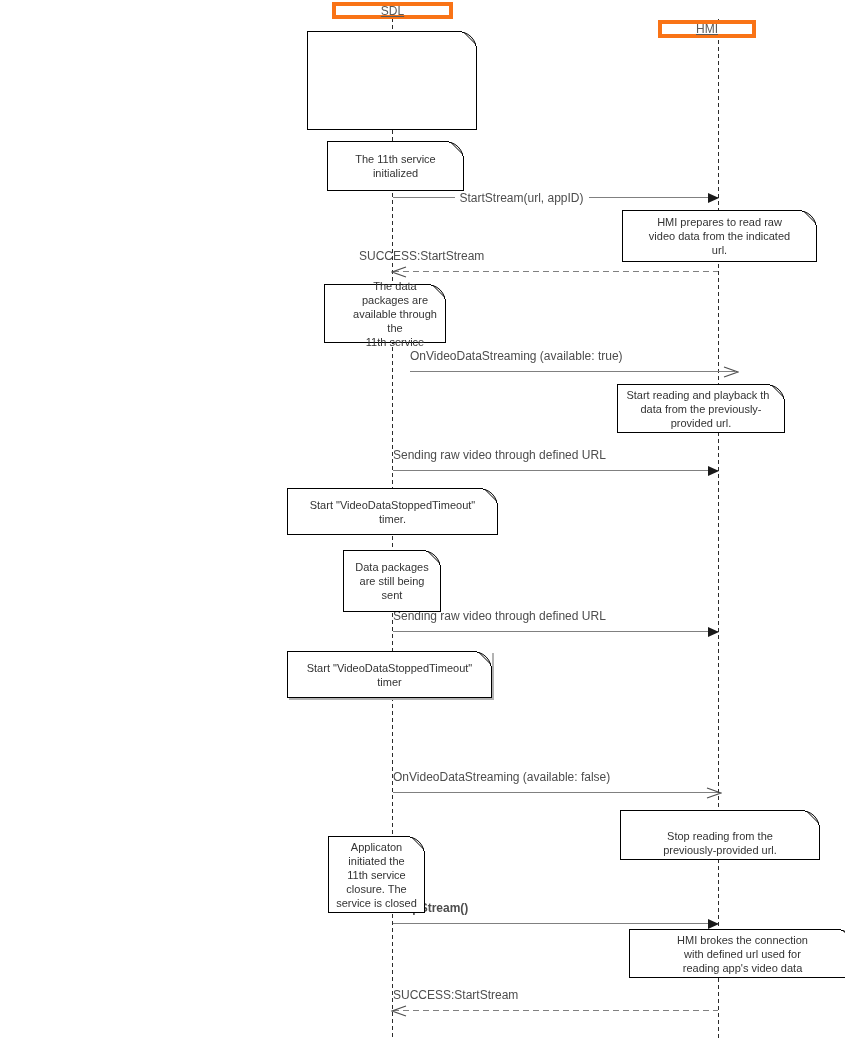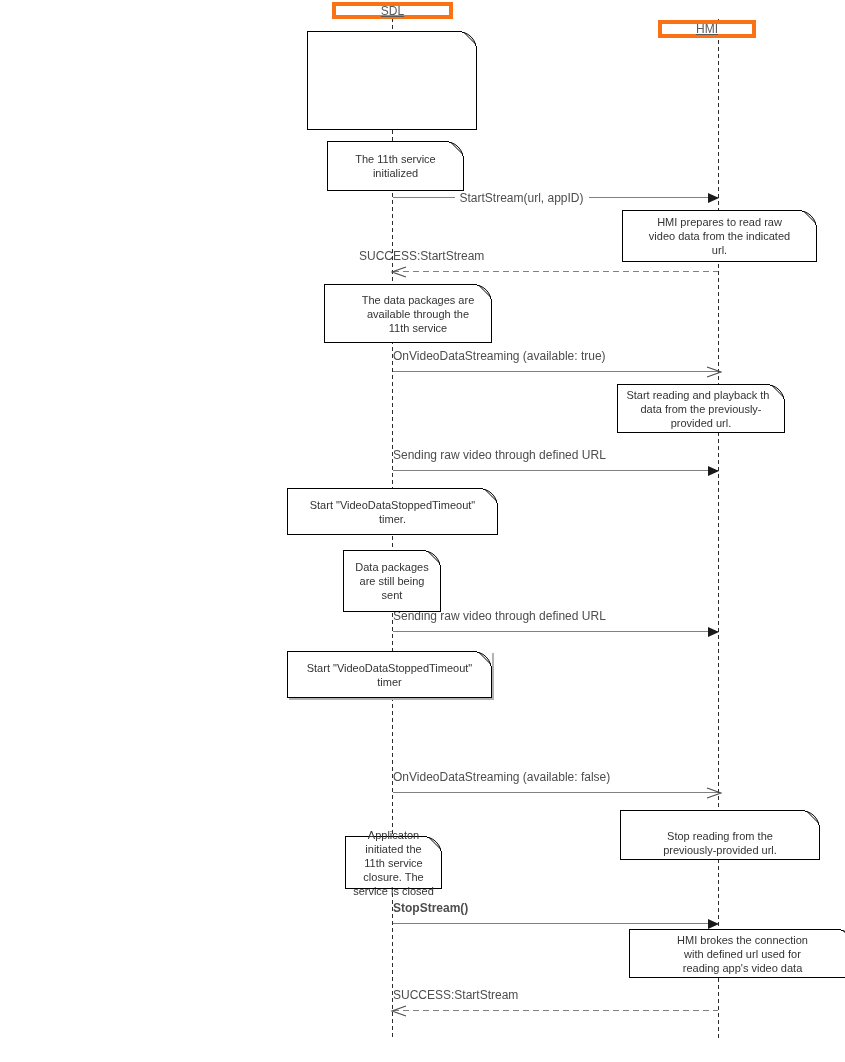--- a/index.html
+++ b/index.html
@@ -80,21 +80,21 @@
   </div>
 
   <div class="msg" style="left:393px;top:251px;width:325px;">
     <div class="msg-line dashed"></div>
     <div class="msg-label shift-a">SUCCESS:StartStream</div>
     <svg class="head-open-left" width="16" height="12">
       <path d="M15,1 L1,6 L15,11" fill="none" stroke="#4d4d4d" stroke-width="1.2"></path>
     </svg>
   </div>
 
-  <div class="msg" style="left:393px;top:351px;width:325px;">
+  <div class="msg" style="left:410px;top:351px;width:325px;">
     <div class="msg-line"></div>
     <div class="msg-label">OnVideoDataStreaming (available: true)</div>
     <svg class="head-open-right" width="16" height="12">
       <path d="M1,1 L15,6 L1,11" fill="none" stroke="#4d4d4d" stroke-width="1.2"></path>
     </svg>
   </div>
 
   <div class="msg" style="left:393px;top:450px;width:325px;">
     <div class="msg-line"></div>
     <div class="msg-label">Sending raw video through defined URL</div>
@@ -151,21 +151,21 @@
     <svg class="fold" width="15" height="15">
         <rect width="15" height="15" fill="#fff"></rect>
         <path d="M0,1.5 H2 L13.5,13 V15" fill="none" stroke="#000"></path>
         <path d="M2,1.5 Q10.5,4.5 13.5,13" fill="none" stroke="#000"></path>
       </svg>
     <div class="note-text">HMI prepares to read raw
 video data from the indicated
 url.</div>
   </div>
 
-  <div class="note" style="left:324px;top:284px;width:168px;height:59px;padding-left:24px;">
+  <div class="note" style="left:324px;top:284px;width:122px;height:59px;padding-left:24px;">
     <svg class="fold" width="15" height="15">
         <rect width="15" height="15" fill="#fff"></rect>
         <path d="M0,1.5 H2 L13.5,13 V15" fill="none" stroke="#000"></path>
         <path d="M2,1.5 Q10.5,4.5 13.5,13" fill="none" stroke="#000"></path>
       </svg>
     <div class="note-text">The data packages are
 available through the
 11th service</div>
   </div>
 
@@ -215,21 +215,21 @@
   <div class="note" style="left:620px;top:810px;width:200px;height:50px;align-items:flex-end;">
     <svg class="fold" width="15" height="15">
         <rect width="15" height="15" fill="#fff"></rect>
         <path d="M0,1.5 H2 L13.5,13 V15" fill="none" stroke="#000"></path>
         <path d="M2,1.5 Q10.5,4.5 13.5,13" fill="none" stroke="#000"></path>
       </svg>
     <div class="note-text">Stop reading from the
 previously-provided url.</div>
   </div>
 
-  <div class="note" style="left:345px;top:836px;width:97px;height:53px;">
+  <div class="note" style="left:328px;top:836px;width:97px;height:77px;">
     <svg class="fold" width="15" height="15">
         <rect width="15" height="15" fill="#fff"></rect>
         <path d="M0,1.5 H2 L13.5,13 V15" fill="none" stroke="#000"></path>
         <path d="M2,1.5 Q10.5,4.5 13.5,13" fill="none" stroke="#000"></path>
       </svg>
     <div class="note-text">Applicaton
 initiated the
 11th service
 closure. The
 service is closed</div>

